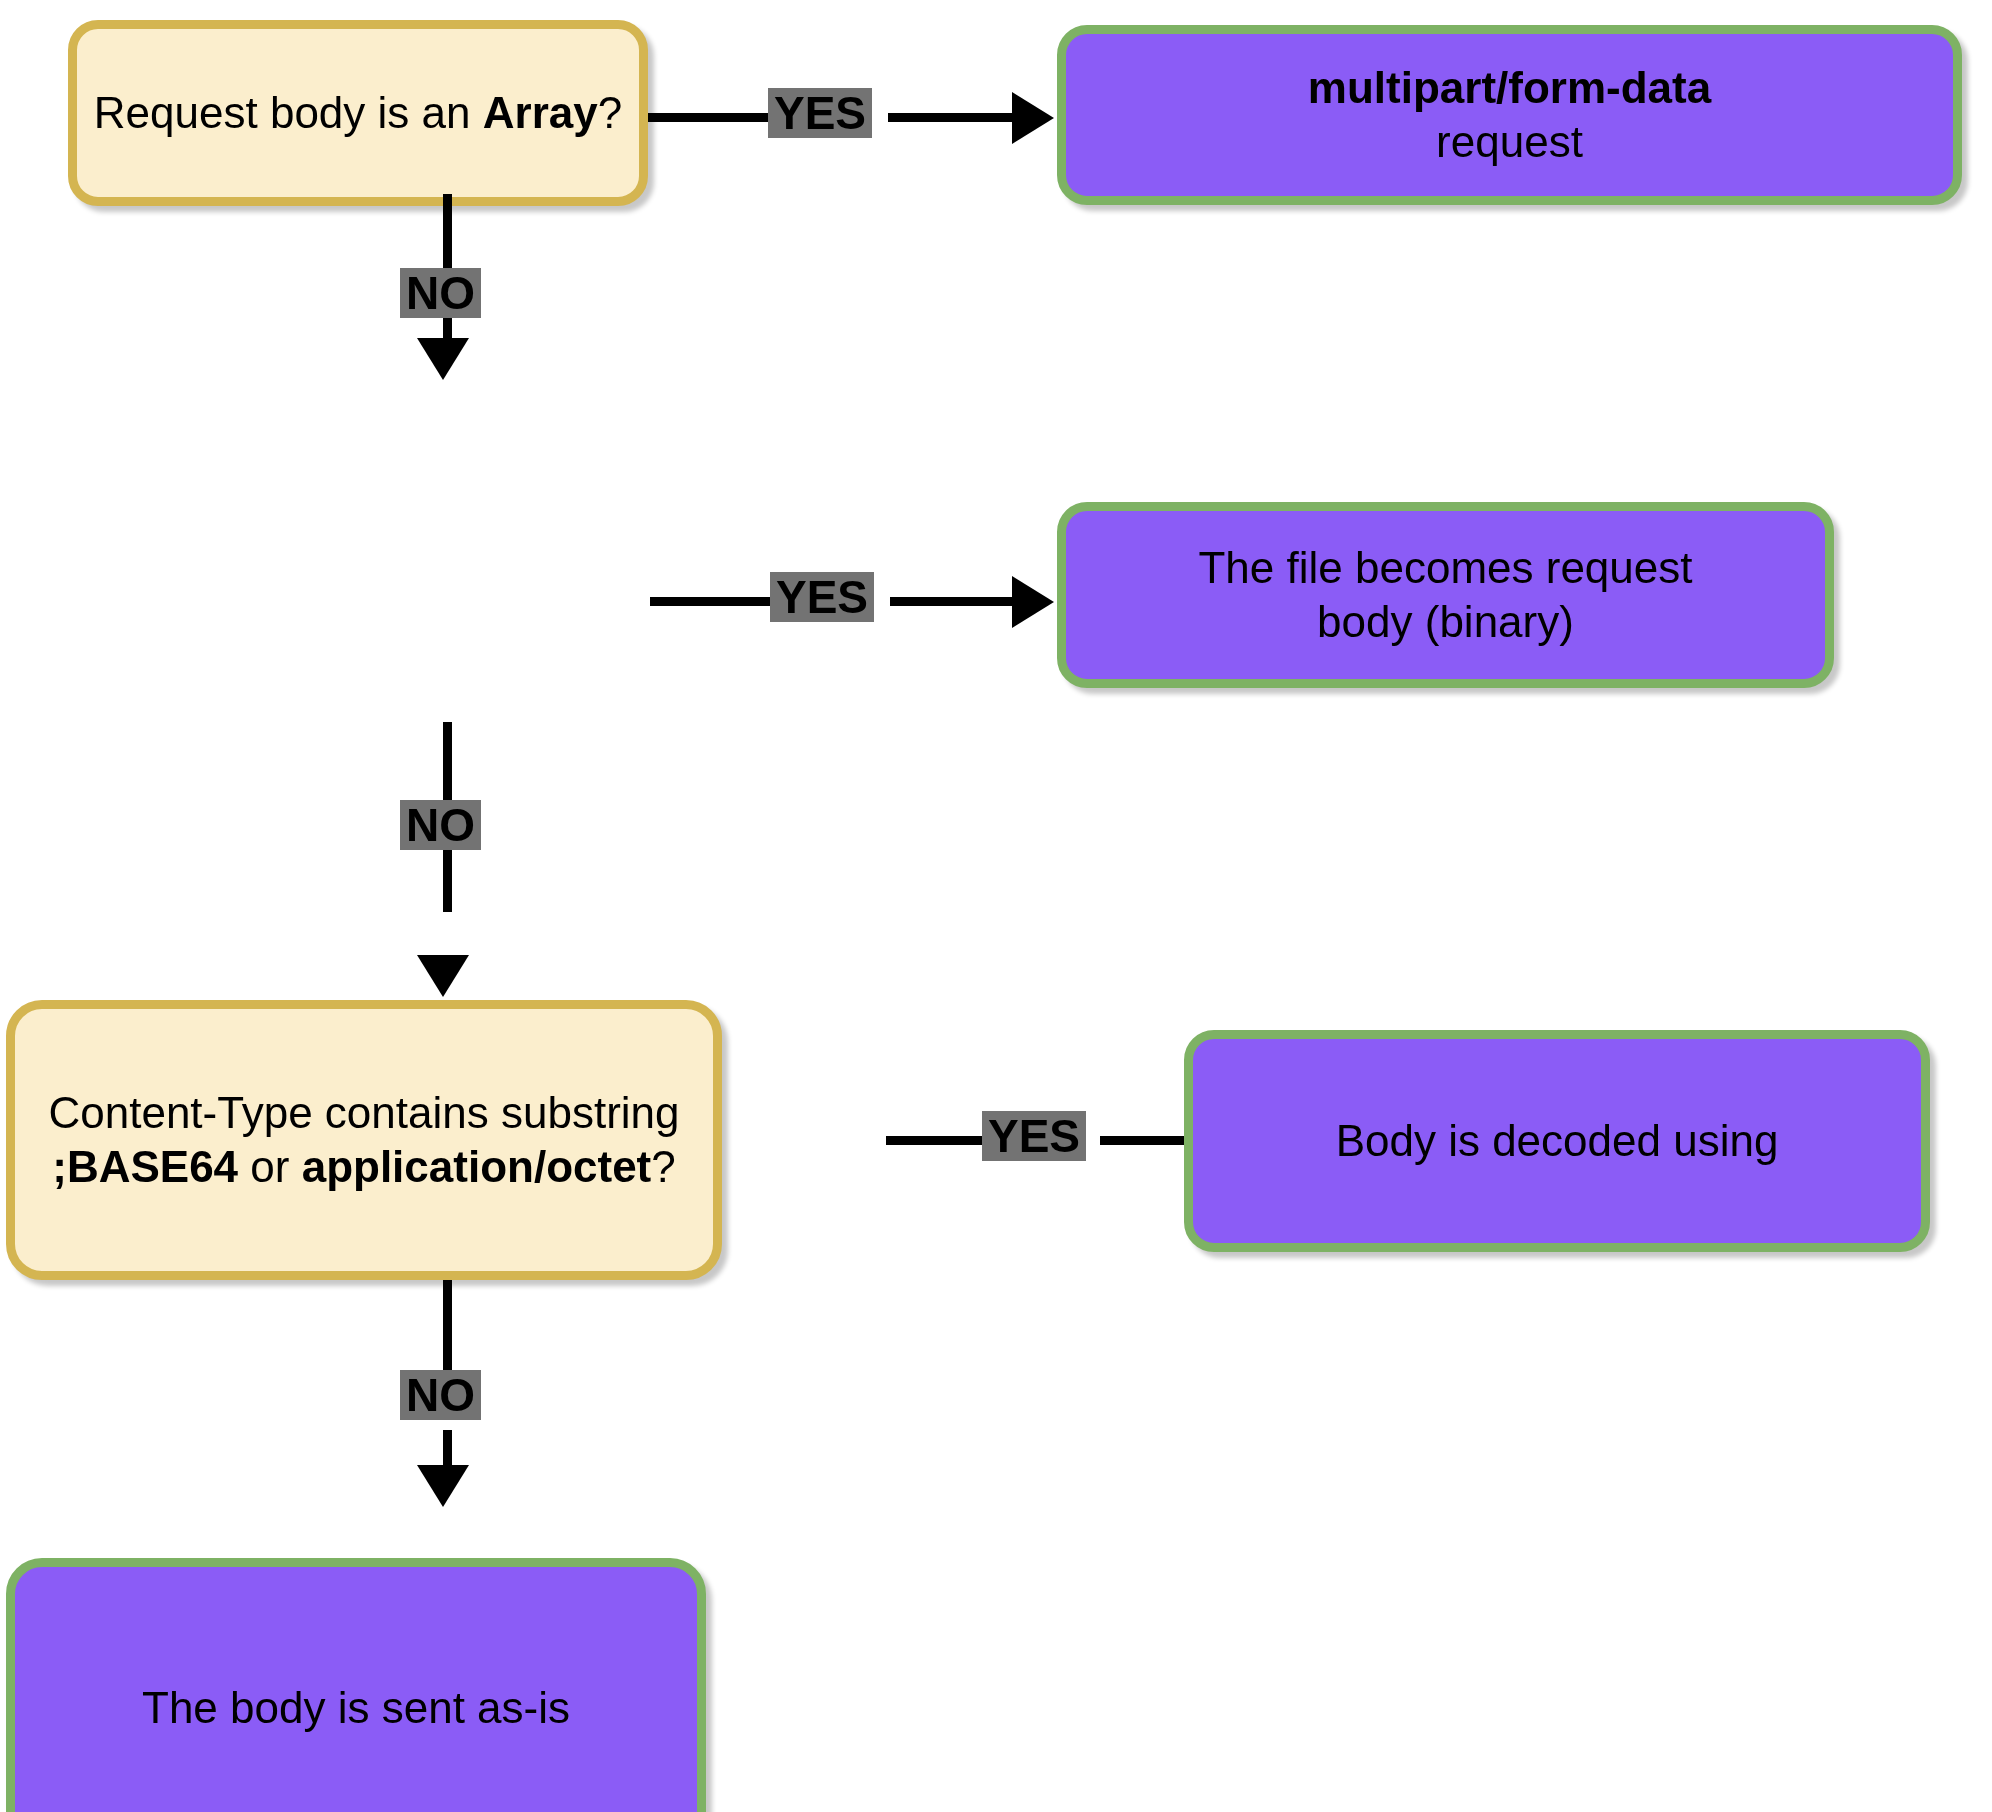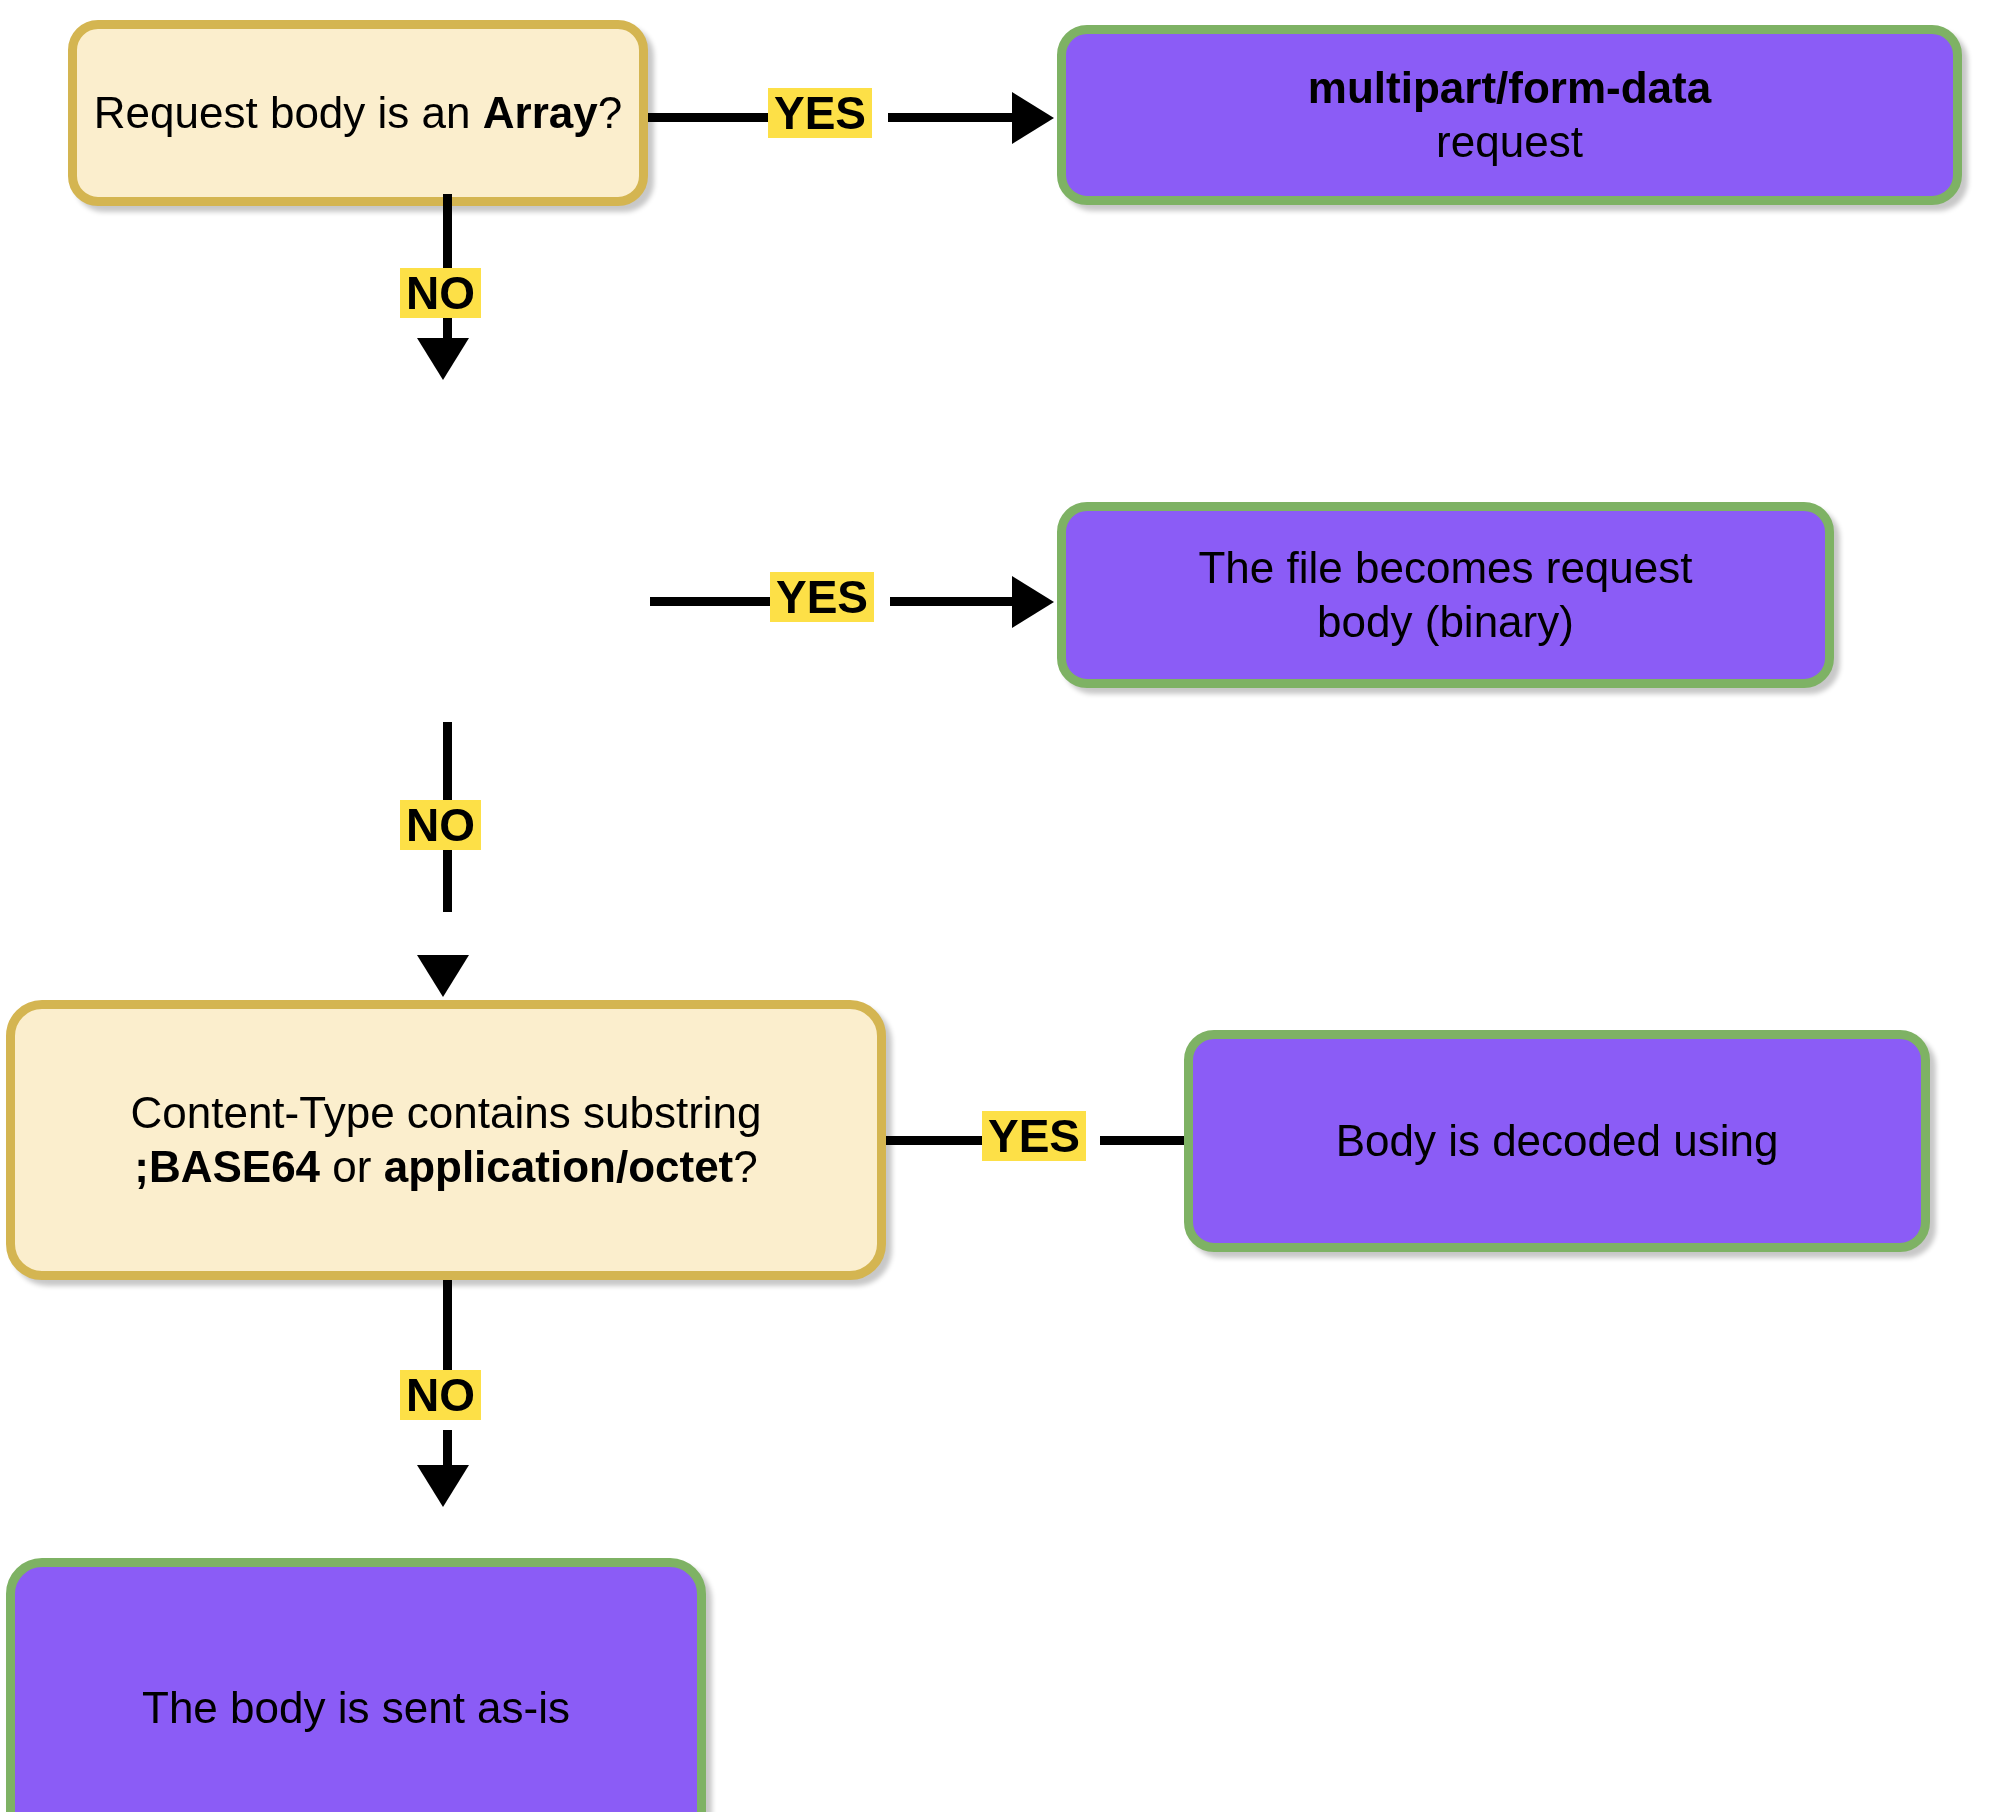--- a/index.html
+++ b/index.html
@@ -78,21 +78,21 @@
     height: 0;
     border-top: 26px solid transparent;
     border-bottom: 26px solid transparent;
     border-left: 42px solid #000000;
   }
   .edge-label {
     position: absolute;
     font-size: 46px;
     font-weight: 700;
     color: #000000;
-    background: #fde047;
+    background: #737373;
     line-height: 1;
     padding: 2px 6px;
     white-space: nowrap;
   }
 </style>
 </head>
 <body>
 
 <div id="canvas">
 
@@ -130,21 +130,21 @@
       <div>The file becomes request</div>
       <div>body (binary)</div>
     </div>
   </div>
 
   <div class="line-v" style="left:443px; top:722px; height:92px;"></div>
   <div class="edge-label" style="left:400px; top:800px;">NO</div>
   <div class="line-v" style="left:443px; top:850px; height:62px;"></div>
   <div class="arrowhead-down" style="left:417px; top:955px;"></div>
 
-  <div class="node decision" style="left:6px; top:1000px; width:880px; height:280px; border-radius:36px;">
+  <div class="node decision" style="left:6px; top:1000px; width:716px; height:280px; border-radius:36px;">
     <div class="txt">
       <div>Content-Type contains substring</div>
       <div>
         <span class="b">;BASE64</span><span> or </span><span class="b">application/octet</span><span>?</span>
       </div>
     </div>
   </div>
 
   <div class="line-h" style="left:886px; top:1136px; width:116px;"></div>
   <div class="edge-label" style="left:982px; top:1111px;">YES</div>

